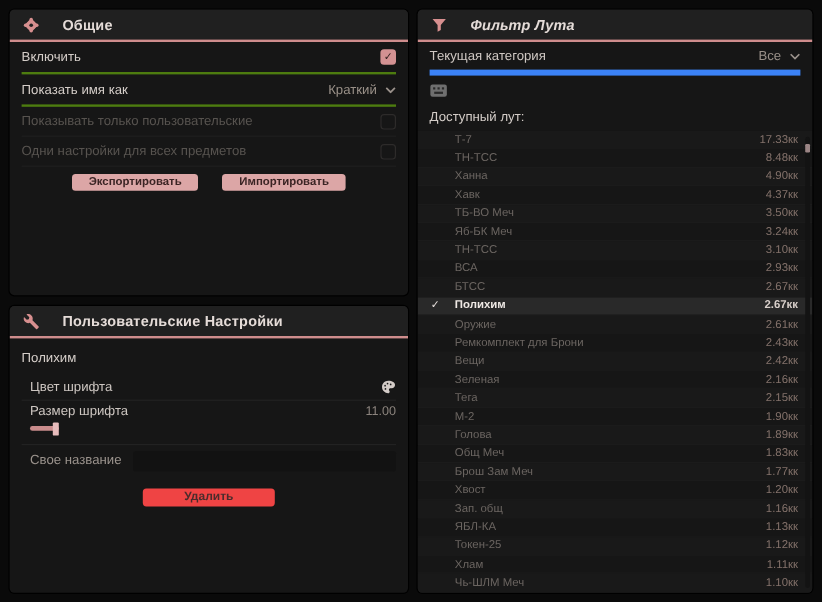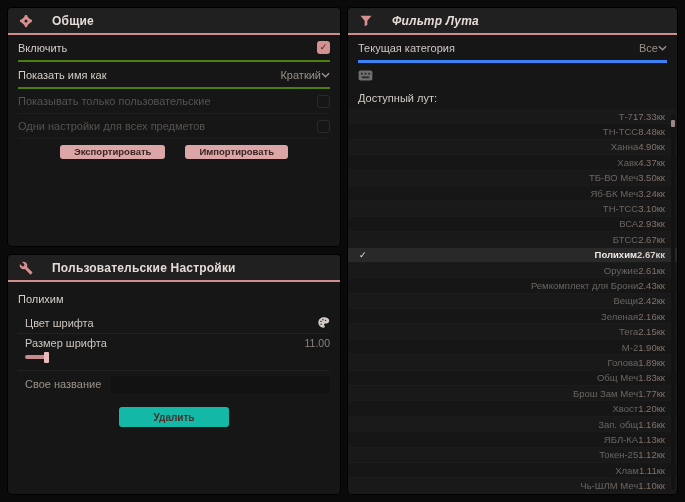--- a/index.html
+++ b/index.html
@@ -33,21 +33,21 @@
     border-bottom:2px solid #4d7c0f; font-size:11px; color:#d4cdc8;
   }
   .srow.dim { height:25px; color:#57534f; border-bottom:1px solid #1e1e1e; }
   .checkbox {
     width:13px; height:13px; border-radius:3px; background:#d39192;
     display:inline-flex; align-items:center; justify-content:center; cursor:pointer;
   }
   .checkbox .mark { color:#33201f; font-size:9px; font-weight:bold; line-height:1; }
   .checkbox.empty { background:transparent; border:1px solid #2d2b2a; }
   .dropdown {
-    display:inline-flex; align-items:center; color:#999088; font-size:11px; cursor:pointer;
+    display:inline-flex; align-items:center; gap:7px; color:#999088; font-size:11px; cursor:pointer;
   }
   .chev svg { width:9px; height:6px; display:block; }
   .btnrow { display:flex; justify-content:center; gap:20px; margin-top:6px; }
   .pill-btn {
     background:#dca6a6; color:#3b2424; border:none; border-radius:3px;
     font-family:inherit; font-size:9.5px; font-weight:bold;
     height:14px; padding:0 14px; line-height:14px; cursor:pointer;
   }
 
   
@@ -66,50 +66,50 @@
   .slider .track { position:absolute; left:0; top:3px; width:24px; height:4px; background:#c98c8c; border-radius:2px; }
   .slider .thumb { position:absolute; left:19px; top:0; width:5px; height:11px; background:#e7bcbc; border-radius:1px; }
   .inputrow { height:26px; border-bottom:none; padding-left:0; color:#9b938d; }
   .inputrow .lbl { flex:none; padding-left:7px; }
   .text-input {
     flex:1; margin-left:10px; height:17px; background:#121212; border:none; outline:none;
     color:#d6cfc9; font-family:inherit; font-size:11px; border-radius:2px; padding:0 5px;
   }
   .delete-wrap { display:flex; justify-content:center; margin-top:10px; }
   .delete-btn {
-    background:#14b8a6; color:#4a2c2c; border:none; border-radius:3px;
+    background:#ef4444; color:#4a2c2c; border:none; border-radius:3px;
     font-family:inherit; font-size:10px; font-weight:bold;
-    height:20px; padding:0 34px; line-height:15px; cursor:pointer;
+    height:15px; padding:0 34px; line-height:15px; cursor:pointer;
   }
   .palette-btn { cursor:pointer; display:inline-flex; }
   .palette-btn svg { width:13px; height:13px; }
 
   
   #loot-panel { flex:1; position:relative; }
   .lrow {
     margin:0 10px; height:28px; display:flex; align-items:center; justify-content:space-between;
-    border-bottom:3px solid #3b82f6; font-size:11px; color:#cfc8c3;
+    border-bottom:5px solid #3b82f6; font-size:11px; color:#cfc8c3;
   }
   .searchrow { height:24px; border-bottom:none; }
   .search-input {
     flex:1; background:transparent; border:none; outline:none;
     color:#b9b1ab; font-family:inherit; font-size:10.5px;
   }
   .search-input::placeholder { color:#4e4a47; }
   .kb-btn { cursor:pointer; display:inline-flex; }
   .kb-btn svg { width:15px; height:11px; }
   .list-label { margin:2px 10px 0 10px; height:18px; display:flex; align-items:center; color:#d3ccc7; font-size:11px; }
   .loot-list { flex:1; overflow:hidden; position:relative; margin-top:2px; }
   .loot-row {
     height:15.4px; display:flex; align-items:center;
     padding:0 12px 0 31px; position:relative;
     font-size:9.5px; cursor:pointer; border-bottom:1px solid #1b1b1b;
   }
   .loot-row:nth-child(odd) { background:#191919; }
-  .loot-row .nm { flex:1; color:#6b6561; white-space:nowrap; overflow:hidden;text-align:right; }
+  .loot-row .nm { flex:1; color:#6b6561; white-space:nowrap; overflow:hidden; }
   .loot-row .val { color:#84726b; }
   .loot-row .chk { display:none; position:absolute; left:11px; color:#e9e2df; font-size:9px; font-weight:bold; }
   .loot-row.selected { background:#292929; }
   .loot-row.selected .nm { color:#efe9e5; font-weight:bold; }
   .loot-row.selected .val { color:#d8cfca; font-weight:bold; }
   .loot-row.selected .chk { display:block; }
   .scrollbar {
     position:absolute; right:2px; top:106px; bottom:4px; width:4px;
     background:#131313; border-radius:2px;
   }

